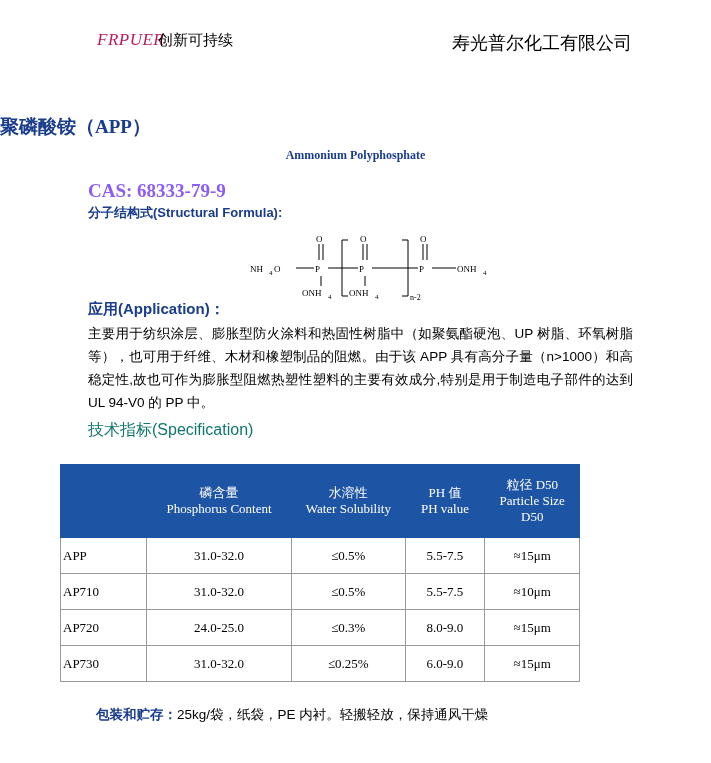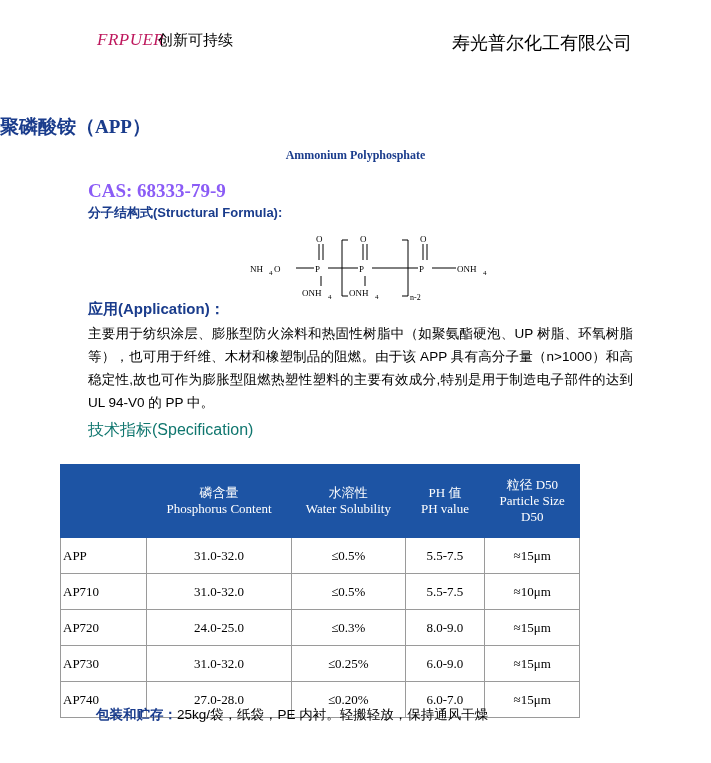--- a/index.html
+++ b/index.html
@@ -314,25 +314,18 @@
       <td>8.0-9.0</td>
       <td>≈15μm</td>
     </tr>
     <tr>
       <td class="name-cell">AP730</td>
       <td>31.0-32.0</td>
       <td>≤0.25%</td>
       <td>6.0-9.0</td>
       <td>≈15μm</td>
     </tr>
-    <tr>
-      <td class="name-cell">AP740</td>
-      <td>27.0-28.0</td>
-      <td>≤0.20%</td>
-      <td>6.0-7.0</td>
-      <td>≈15μm</td>
-    </tr>
   </tbody>
 </table>
 
 <div class="packing">
   <b>包装和贮存：</b><span>25kg/袋，纸袋，PE 内衬。轻搬轻放，保持通风干燥</span>
 </div>
 
 </body></html>

